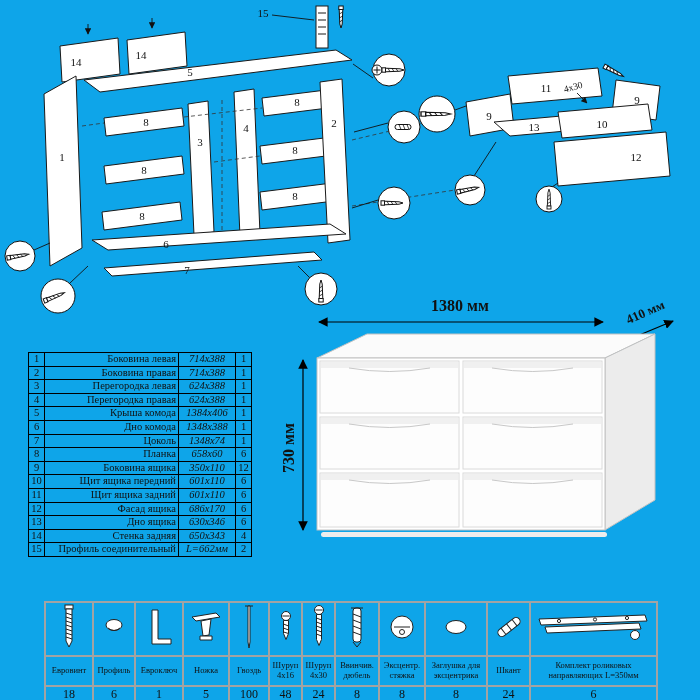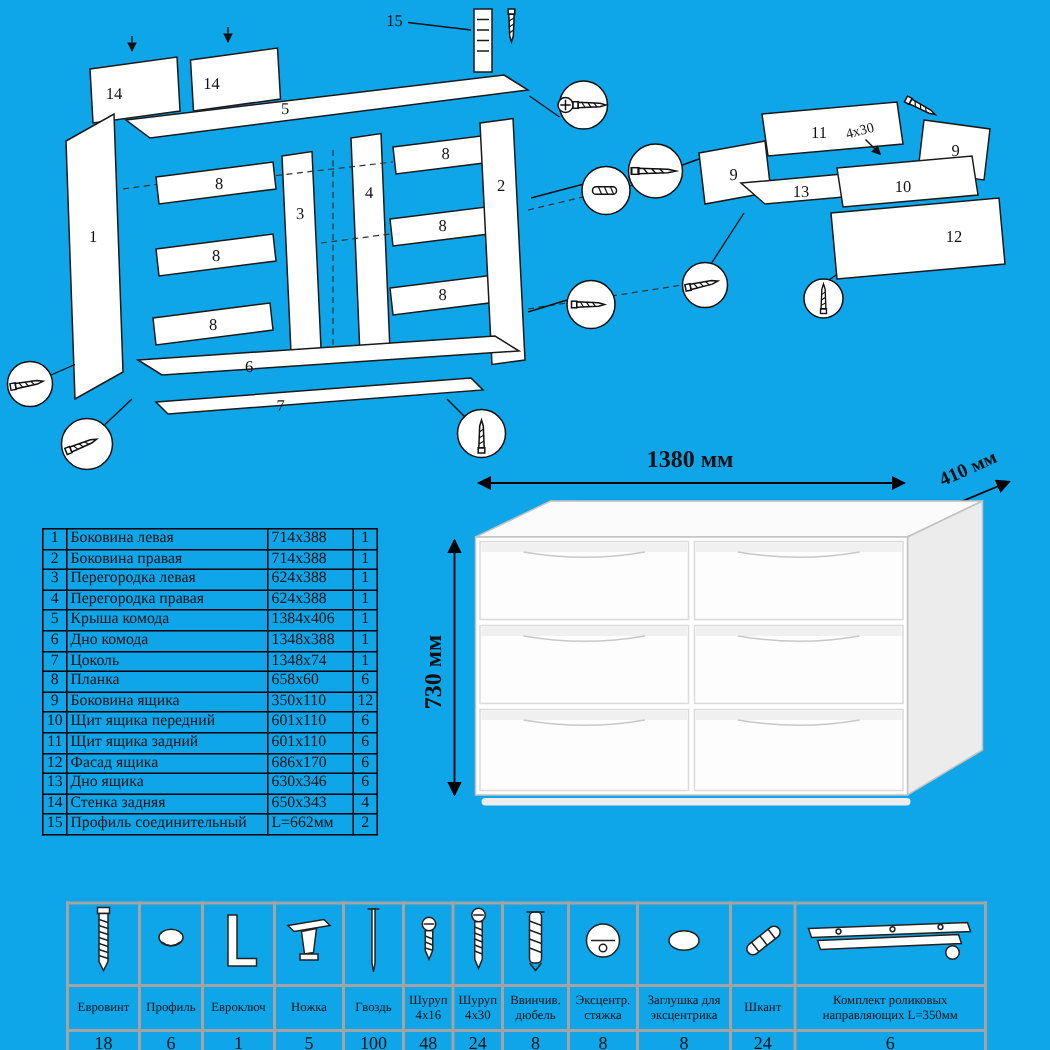--- a/index.html
+++ b/index.html
@@ -3,22 +3,22 @@
 <meta charset="utf-8">
 <style>
   html,body{margin:0;padding:0;}
   body{width:700px;height:700px;background:#fff;font-family:"Liberation Serif",serif;color:#111;}
   #canvas{position:relative;width:700px;height:700px;background:#0ea5e9;overflow:hidden;}
   .abs{position:absolute;}
   svg text{font-family:"Liberation Serif",serif;fill:#111;}
   #parts-table{border-collapse:collapse;font-size:10.5px;}
   #parts-table td{border:1px solid #000;padding:0 2px;height:12.6px;line-height:12.6px;white-space:nowrap;overflow:hidden;}
   #parts-table td.c-num{width:13px;text-align:center;padding:0 1px;}
-  #parts-table td.c-name{width:129px;text-align:left;}
-  #parts-table td.c-size{width:52px;text-align:left;}
+  #parts-table td.c-name{width:129px;text-align:right;}
+  #parts-table td.c-size{width:52px;text-align:center;font-style:italic;}
   #parts-table td.c-qty{width:13px;text-align:center;padding:0 1px;}
   #hw-title{position:absolute;left:0;top:577px;width:700px;text-align:center;font-size:16px;}
   #hw-table{border-collapse:collapse;table-layout:fixed;}
   #hw-table td{border:2px solid #a3a3a3;text-align:center;vertical-align:middle;padding:0;overflow:hidden;}
   #hw-table td.ic{height:50px;}
   #hw-table td.nm{height:26px;font-size:8.5px;line-height:1.15;padding:1px;}
   #hw-table td.qt{height:15px;font-size:12px;}
 </style>
 </head>
 <body>

